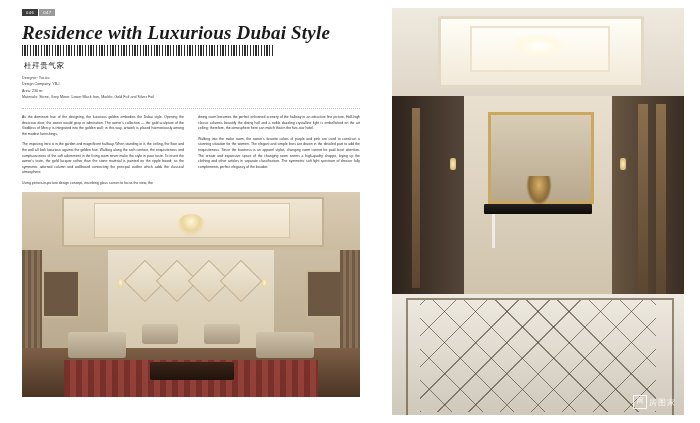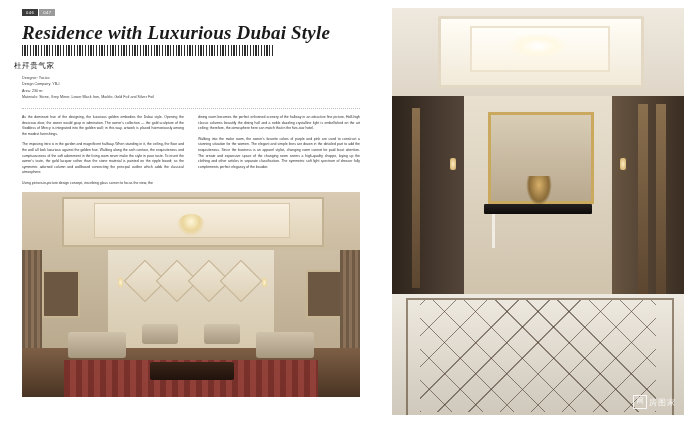--- a/index.html
+++ b/index.html
@@ -50,21 +50,21 @@
         #2c2c2c 0px,#2c2c2c 1px,
         #ffffff 1px,#ffffff 2px,
         #2c2c2c 2px,#2c2c2c 4px,
         #ffffff 4px,#ffffff 5px,
         #2c2c2c 5px,#2c2c2c 6px,
         #ffffff 6px,#ffffff 8px,
         #2c2c2c 8px,#2c2c2c 9px,
         #ffffff 9px,#ffffff 11px);
   }
   .cn-title{
-    position:absolute;left:14px;top:61px;
+    position:absolute;left:24px;top:61px;
     font-size:7.5px;color:#222;
     font-family:Liberation Mono, monospace;
     letter-spacing:.6px;
   }
   .meta{
     position:absolute;left:22px;top:75px;
     font-size:3.6px;color:#3a3a3a;
     line-height:1.75;
     letter-spacing:.05px;
   }

